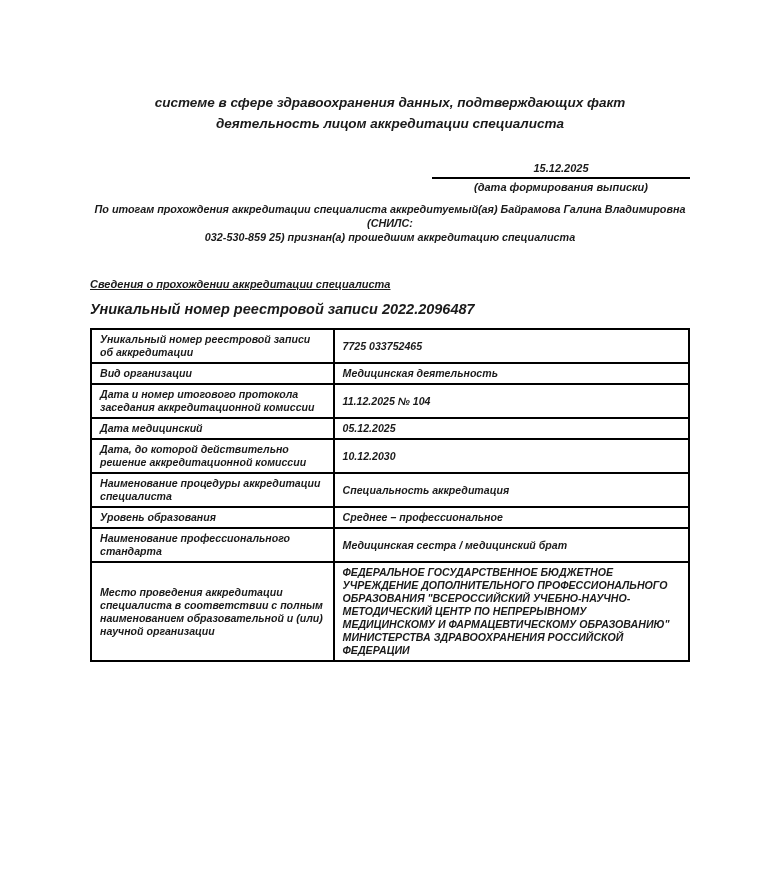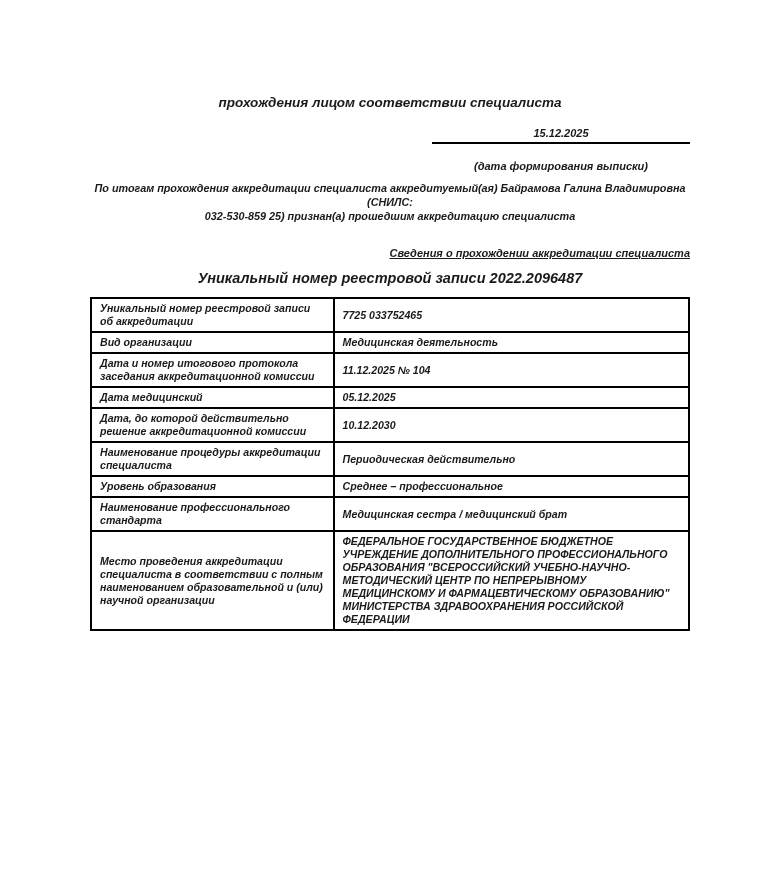--- a/index.html
+++ b/index.html
@@ -24,51 +24,51 @@
     font-style: italic;
   }
   .doc-title {
     text-align: center;
     font-size: 13.5px;
     line-height: 21px;
   }
   .date-block {
     width: 258px;
     margin-left: auto;
-    margin-top: 14px;
+    margin-top: 28px;
     text-align: center;
     font-size: 11px;
   }
   .date-value {
     display: block;
     border-bottom: 2px solid #000;
     padding-bottom: 2px;
     line-height: 13px;
   }
   .date-caption {
     display: block;
-    padding-top: 16px;
+    padding-top: 2px;
     line-height: 13px;
   }
   .intro {
     margin-top: 8px;
     text-align: center;
     font-size: 10.8px;
     line-height: 14px;
   }
   .section-heading {
-    margin-top: 23px;
-    text-align: right;
+    margin-top: 33px;
+    text-align: left;
     font-size: 11px;
     line-height: 14px;
     text-decoration: underline;
   }
   .registry-line {
     margin-top: 9px;
-    text-align: center;
+    text-align: left;
     font-size: 14.5px;
     line-height: 18px;
   }
   table.acc-table {
     margin-top: 10px;
     width: 600px;
     border-collapse: collapse;
     table-layout: fixed;
   }
   table.acc-table td {
@@ -82,21 +82,22 @@
   td.cell-label { width: 40%; }
   td.cell-value { width: 60%; }
 </style>
 </head>
 <body>
 
 <div class="page">
   <div class="content">
 
     <div class="doc-title">
-      <div>прохождения лицом соответствии специалиста</div>
+      <div>системе в сфере здравоохранения данных, подтверждающих факт</div>
+      <div>деятельность лицом аккредитации специалиста</div>
     </div>
 
     <div class="date-block">
       <span class="date-value">15.12.2025</span>
       <span class="date-caption">(дата формирования выписки)</span>
     </div>
 
     <div class="intro">
       <div>По итогам прохождения аккредитации специалиста аккредитуемый(ая) Байрамова Галина Владимировна (СНИЛС:</div>
       <div>032-530-859 25) признан(а) прошедшим аккредитацию специалиста</div>
@@ -123,21 +124,21 @@
         <tr>
           <td class="cell-label">Дата медицинский</td>
           <td class="cell-value">05.12.2025</td>
         </tr>
         <tr>
           <td class="cell-label">Дата, до которой действительно решение аккредитационной комиссии</td>
           <td class="cell-value">10.12.2030</td>
         </tr>
         <tr>
           <td class="cell-label">Наименование процедуры аккредитации специалиста</td>
-          <td class="cell-value">Периодическая действительно</td>
+          <td class="cell-value">Специальность аккредитация</td>
         </tr>
         <tr>
           <td class="cell-label">Уровень образования</td>
           <td class="cell-value">Среднее – профессиональное</td>
         </tr>
         <tr>
           <td class="cell-label">Наименование профессионального стандарта</td>
           <td class="cell-value">Медицинская сестра / медицинский брат</td>
         </tr>
         <tr>

